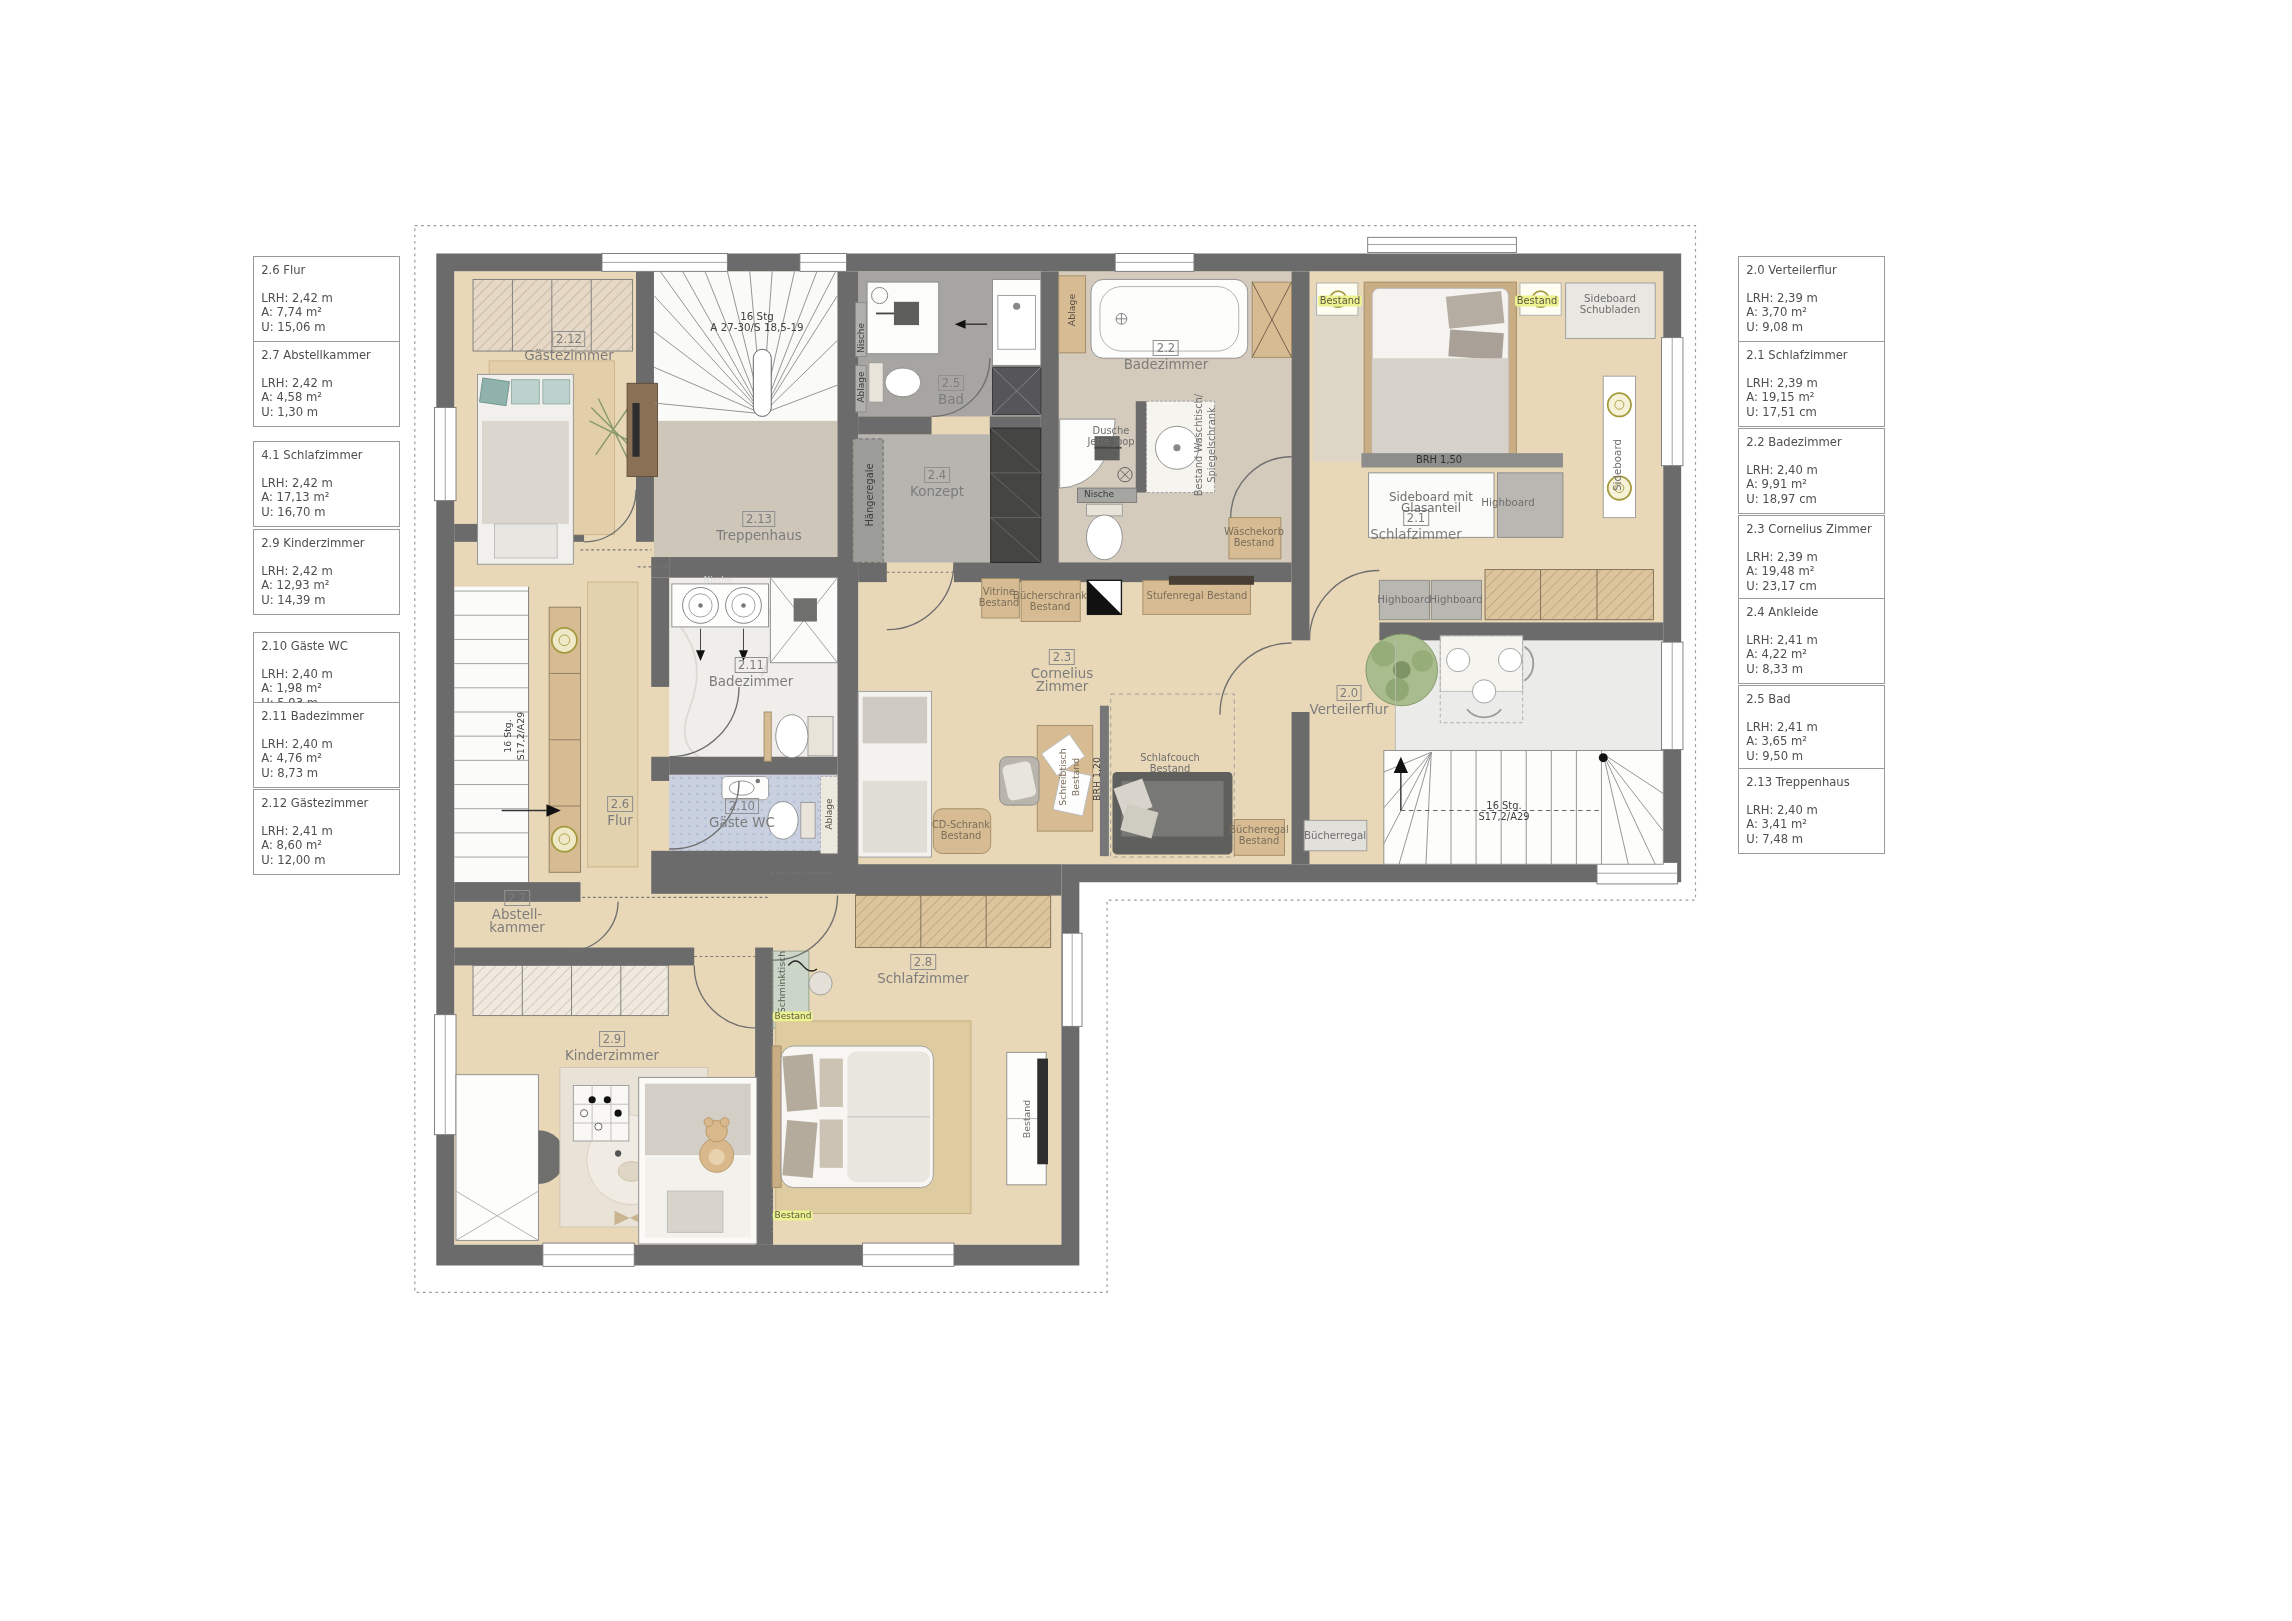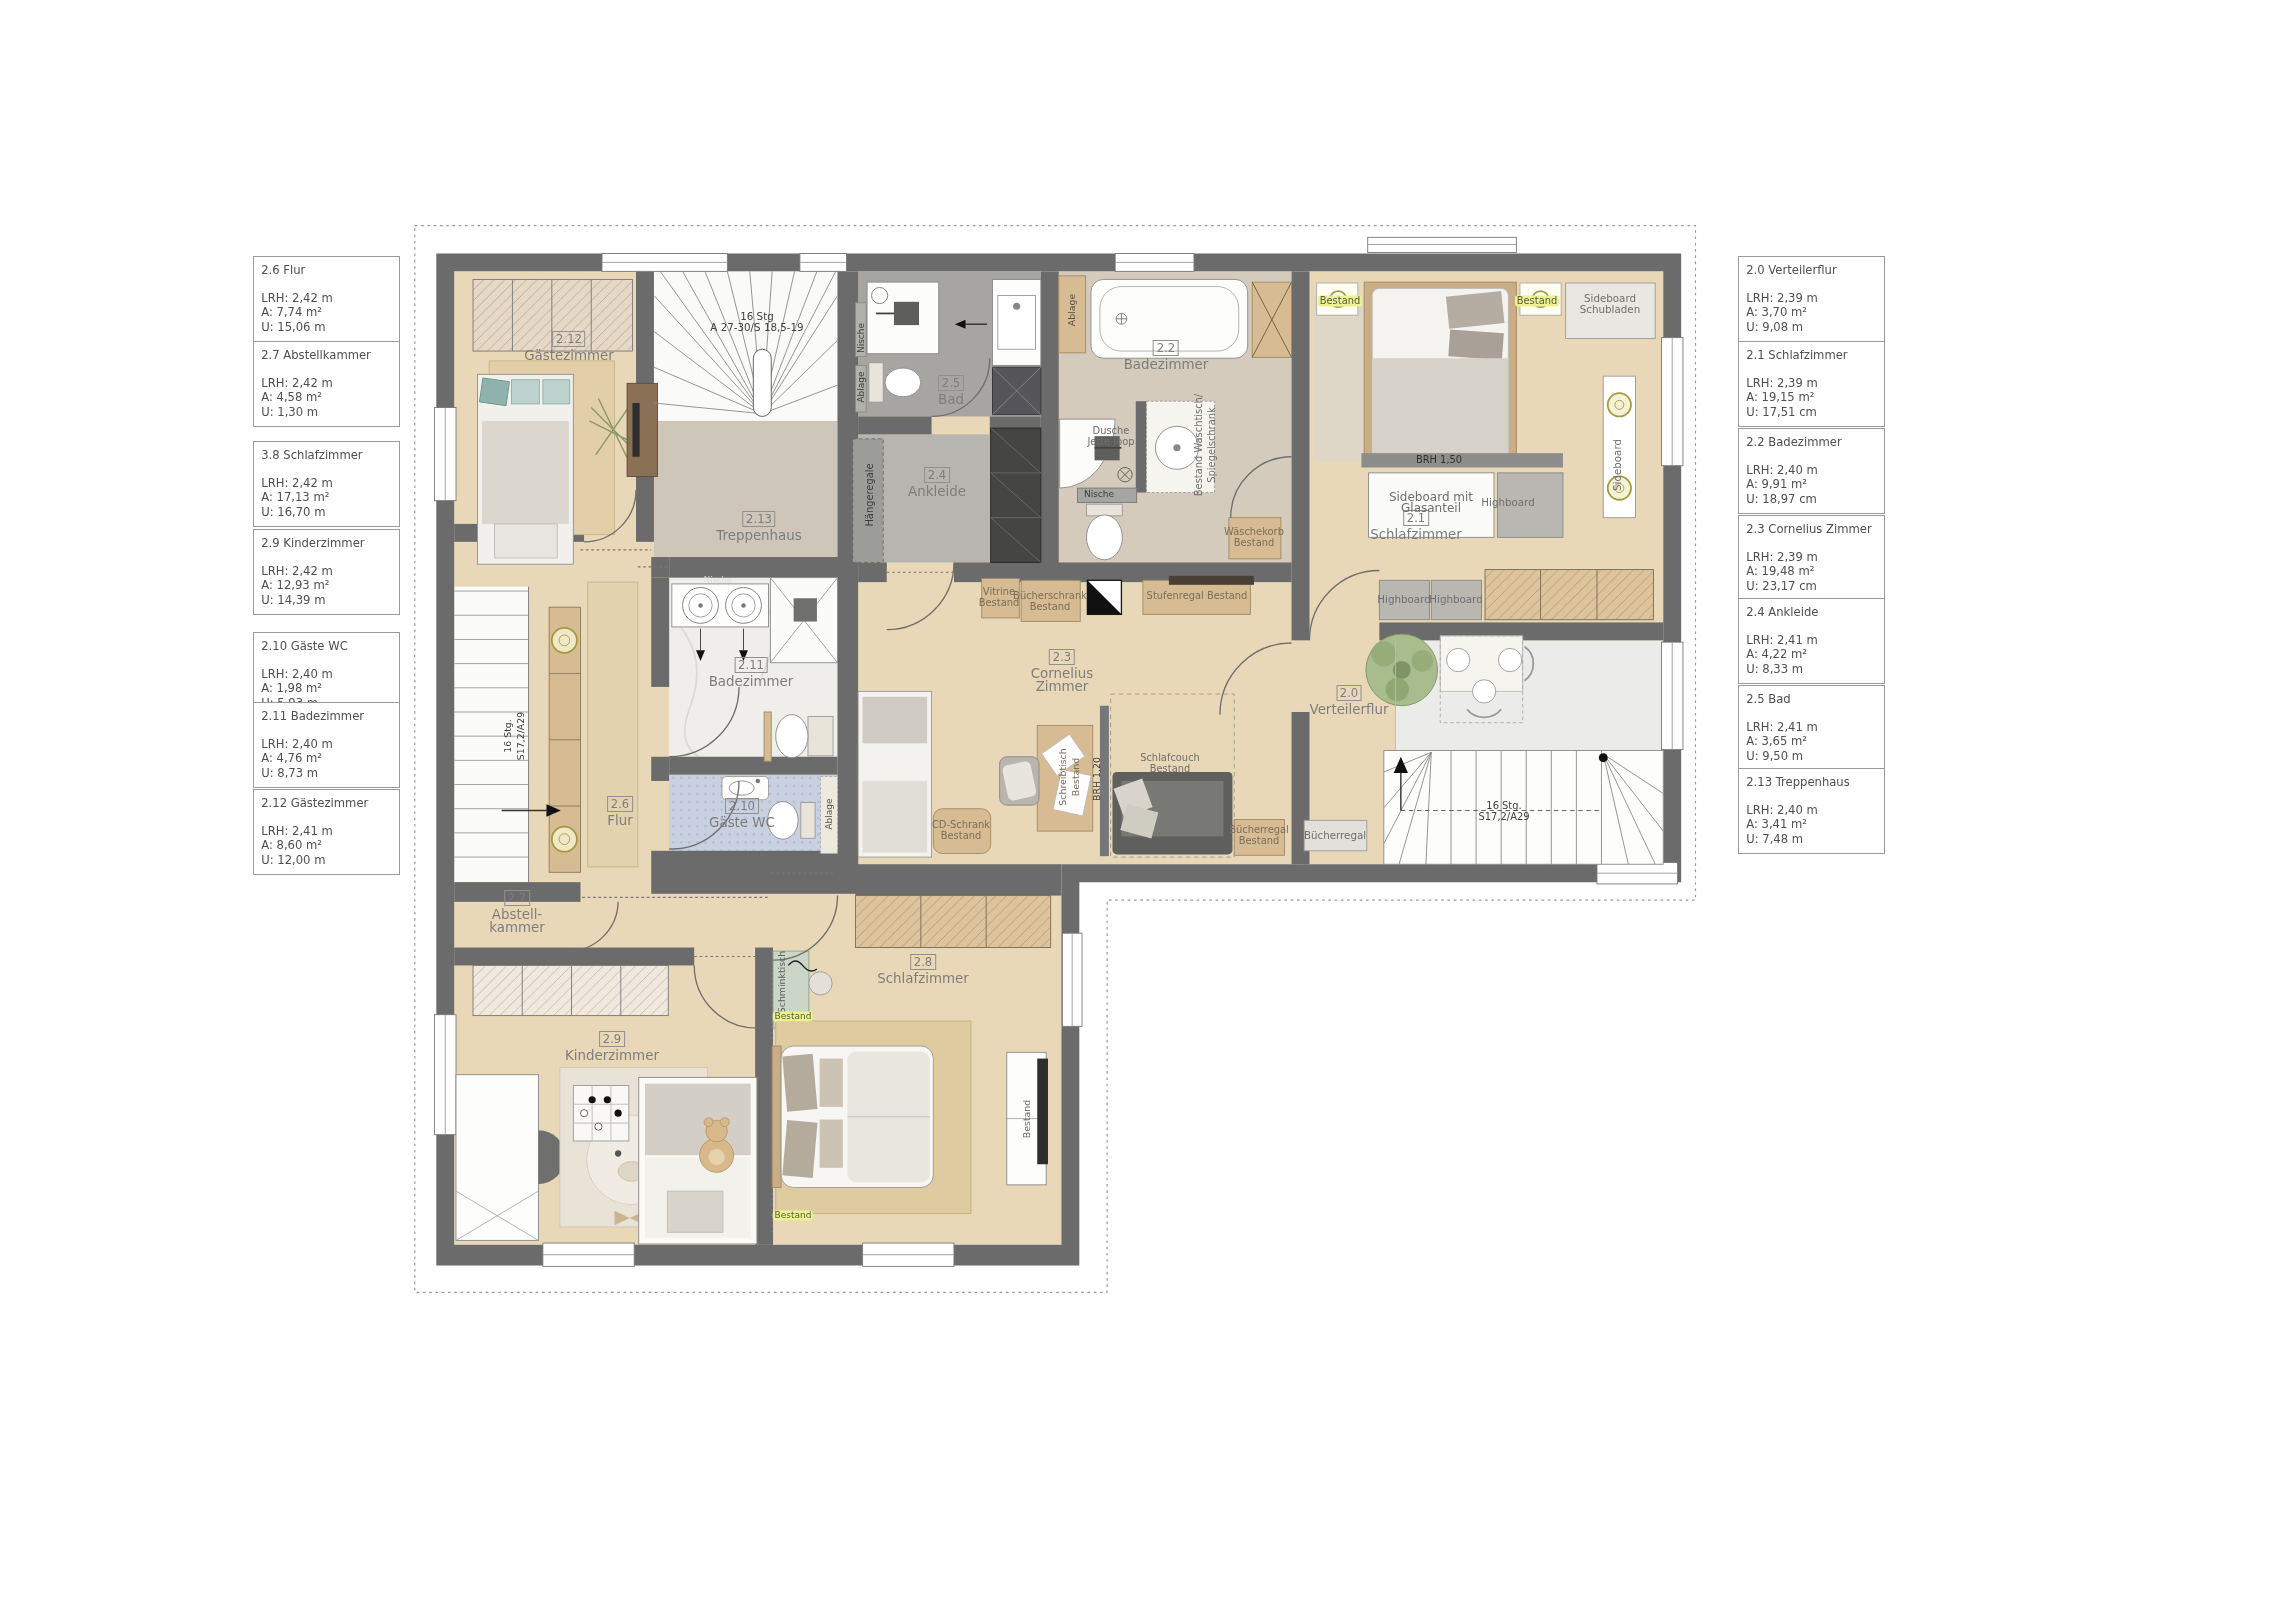--- a/index.html
+++ b/index.html
@@ -571,21 +571,21 @@
     <line x1="990" y1="639" x2="1065" y2="639"></line>
     <line x1="650" y1="1002" x2="858" y2="1002"></line>
   </g>
 </svg>
 
 <div>
 
   <div class="rlabel" style="left:569px;top:330px"><span class="rnum">2.12</span><div class="rname">Gästezimmer</div></div>
   <div class="rlabel" style="left:759px;top:510px"><span class="rnum">2.13</span><div class="rname">Treppenhaus</div></div>
   <div class="rlabel" style="left:951px;top:374px"><span class="rnum">2.5</span><div class="rname">Bad</div></div>
-  <div class="rlabel" style="left:937px;top:466px"><span class="rnum">2.4</span><div class="rname">Ankleide</div></div>
+  <div class="rlabel" style="left:937px;top:466px"><span class="rnum">2.4</span><div class="rname">Konzept</div></div>
   <div class="rlabel" style="left:1166px;top:339px"><span class="rnum">2.2</span><div class="rname">Badezimmer</div></div>
   <div class="rlabel" style="left:1416px;top:509px"><span class="rnum">2.1</span><div class="rname">Schlafzimmer</div></div>
   <div class="rlabel" style="left:1062px;top:648px"><span class="rnum">2.3</span><div class="rname">Cornelius</div><div class="rname" style="margin-top:-1.8px">Zimmer</div></div>
   <div class="rlabel" style="left:1349px;top:684px"><span class="rnum">2.0</span><div class="rname">Verteilerflur</div></div>
   <div class="rlabel" style="left:620px;top:795px"><span class="rnum">2.6</span><div class="rname">Flur</div></div>
   <div class="rlabel" style="left:751px;top:656px"><span class="rnum">2.11</span><div class="rname">Badezimmer</div></div>
   <div class="rlabel" style="left:742px;top:797px"><span class="rnum">2.10</span><div class="rname">Gäste WC</div></div>
   <div class="rlabel" style="left:517px;top:889px"><span class="rnum">2.7</span><div class="rname">Abstell-</div><div class="rname" style="margin-top:-1.8px">kammer</div></div>
   <div class="rlabel" style="left:612px;top:1030px"><span class="rnum">2.9</span><div class="rname">Kinderzimmer</div></div>
   <div class="rlabel" style="left:923px;top:953px"><span class="rnum">2.8</span><div class="rname">Schlafzimmer</div></div>
@@ -671,21 +671,21 @@
         <div>A: 7,74 m²</div>
         <div>U: 15,06 m</div>
       </div>
   <div class="lbox" style="left:253px;top:341px">
         <div class="lt">2.7 Abstellkammer</div>
         <div>LRH: 2,42 m</div>
         <div>A: 4,58 m²</div>
         <div>U: 1,30 m</div>
       </div>
   <div class="lbox" style="left:253px;top:441px">
-        <div class="lt">3.8 Schlafzimmer</div>
+        <div class="lt">4.1 Schlafzimmer</div>
         <div>LRH: 2,42 m</div>
         <div>A: 17,13 m²</div>
         <div>U: 16,70 m</div>
       </div>
   <div class="lbox" style="left:253px;top:529px">
         <div class="lt">2.9 Kinderzimmer</div>
         <div>LRH: 2,42 m</div>
         <div>A: 12,93 m²</div>
         <div>U: 14,39 m</div>
       </div>

